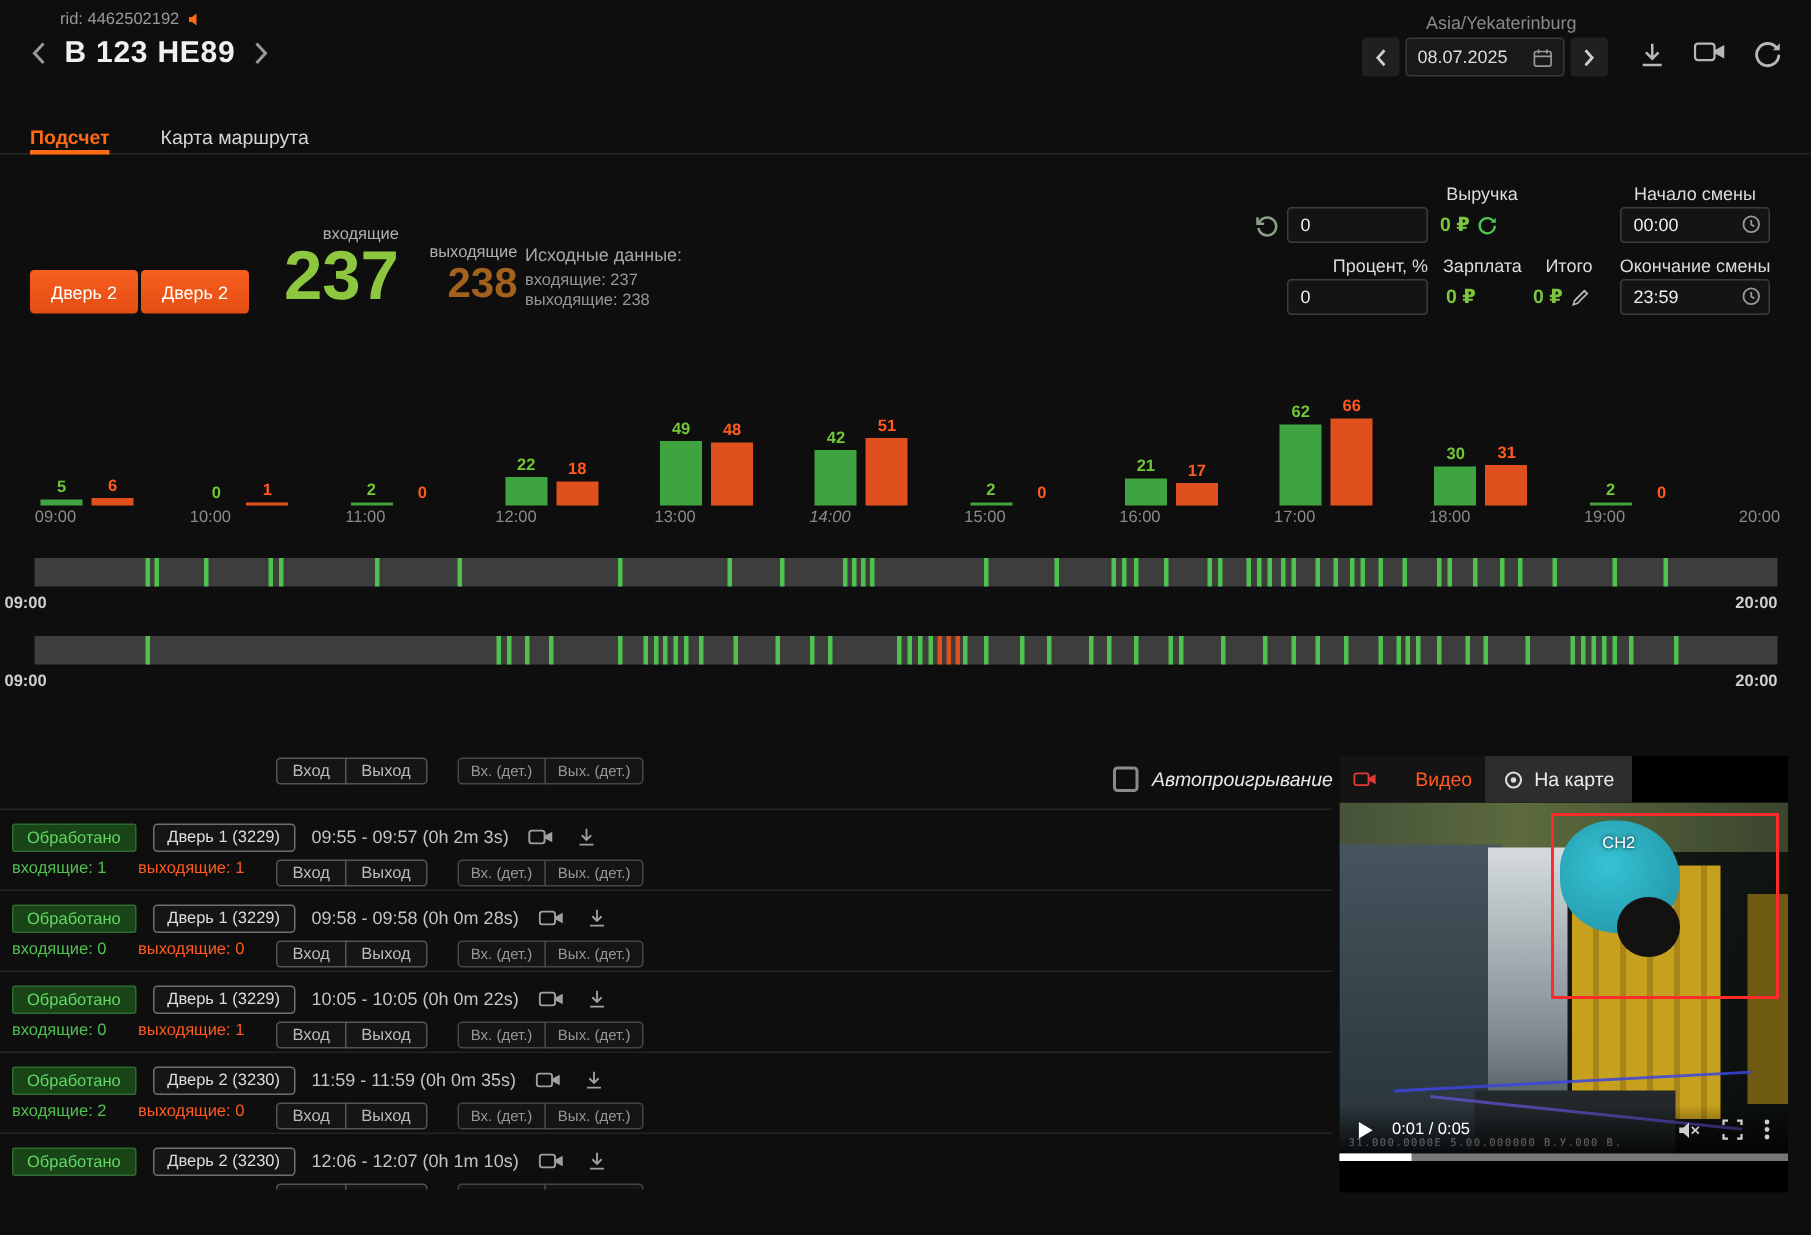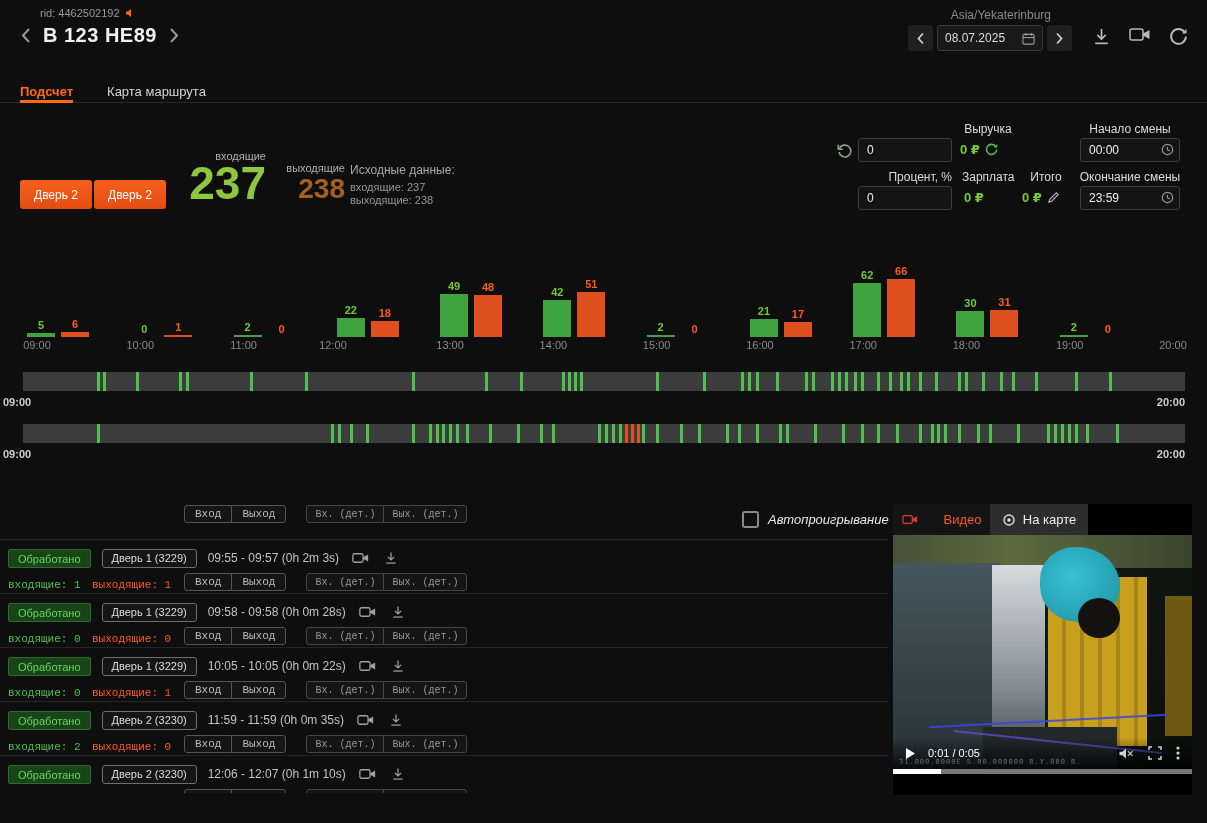--- a/index.html
+++ b/index.html
@@ -84,21 +84,21 @@
   .vtab { display:flex; align-items:center; justify-content:center; gap:7px; font-size:13px; height:31px; }
   .vtab-video { width:97px; background:#141414; color:#ff5a1f;gap:26px; }
   .vtab-map { width:98px; background:#2d2d2d; color:#ececec; }
 
   
   .events { position:absolute; left:0; top:497px; width:888px; height:296px; overflow:hidden; }
   .partial-row { height:43px; overflow:hidden; position:relative; border-bottom:1px solid #242424; padding-left:8px; }
   .partial-row .event-line2 { margin-top:8px; }
   .event-row { height:54px; position:relative; border-bottom:1px solid #242424; padding:8px 0 0 8px; }
   .event-line1 { display:flex; align-items:center; gap:11px; height:20px; }
-  .event-line2 { display:flex; align-items:flex-end; gap:8px; height:18px; margin-top:5px;font-family:Liberation Mono, monospace; }
+  .event-line2 { display:flex; align-items:flex-start; gap:8px; height:18px; margin-top:5px; }
   .badge { padding:0 9px; height:19px; line-height:19px; border-radius:2px; background:#184418; border:1px solid #2e6b2e; color:#63d963; font-size:11px; }
   .door-btn { padding:0 9px; height:19px; border:1px solid #6f6f6f; border-radius:3px; color:#ddd; font-size:11px; background:#151515; }
   .event-time { font-size:12px; color:#c4c4c4; }
   .row-icon { padding:1px 2px; }
   .in-count { width:76px; color:#4fc14f; font-size:11px; }
   .out-count { width:84px; color:#ff5a1f; font-size:11px; }
   .btn-pair { display:flex; }
   .btn-pair button { height:18px; background:#151515; border:1px solid #555; color:#bbb; font-size:11px; padding:0 10px; }
   .btn-pair button:first-child { border-radius:3px 0 0 3px; }
   .btn-pair button:last-child { border-radius:0 3px 3px 0; margin-left:-1px; }
@@ -370,23 +370,23 @@
       </div>
       <div class="bar-col" style="left: 1073.73px;">
         <div class="bar-val" style="color: rgb(255, 90, 31);">0</div>
         <div class="bar-rect" style="height: 0px; background: rgb(224, 80, 30);"></div>
       </div>
     </div>
   <div class="axis">
       <span style="left: 17px;">09:00</span>
       <span style="left: 120.273px;">10:00</span>
       <span style="left: 223.545px;">11:00</span>
-      <span style="left: 313px;">12:00</span>
+      <span style="left: 324px;">12:00</span>
       <span style="left: 430.091px;">13:00</span>
-      <span style="left: 533.364px;">14:00</span>
+      <span style="left: 533.364px; font-style: italic;">14:00</span>
       <span style="left: 636.636px;">15:00</span>
       <span style="left: 739.909px;">16:00</span>
       <span style="left: 843.182px;">17:00</span>
       <span style="left: 946.455px;">18:00</span>
       <span style="left: 1049.73px;">19:00</span>
       <span style="left: 1153px;">20:00</span>
     </div>
 </div>
 
 <div class="timeline tl-1">
@@ -703,20 +703,23 @@
     <div class="vs vs-ceiling"></div>
     <div class="vs vs-left"></div>
     <div class="vs vs-mid"></div>
     <div class="vs vs-yellow"></div>
     <div class="vs vs-yellow-right"></div>
     <div class="vs vs-floor"></div>
     <div class="vs vs-person"></div>
     <div class="vs vs-head"></div>
     <div class="vs vs-blue1"></div>
     <div class="vs vs-blue2"></div>
+    <div class="det-box">
+      <span class="ch-label">CH2</span>
+    </div>
     <div class="video-osd">31.000.0000Е  5.00.000000 В.У.000 В.</div>
   </div>
   <div class="video-controls">
     <button class="vc-btn">
         <svg width="11" height="13" viewBox="0 0 12 14">
           <path d="M1 1l10 6-10 6z" fill="#fff"></path>
         </svg>
       </button>
     <span class="vc-time">0:01 / 0:05</span>
     <span class="vc-spacer"></span>

